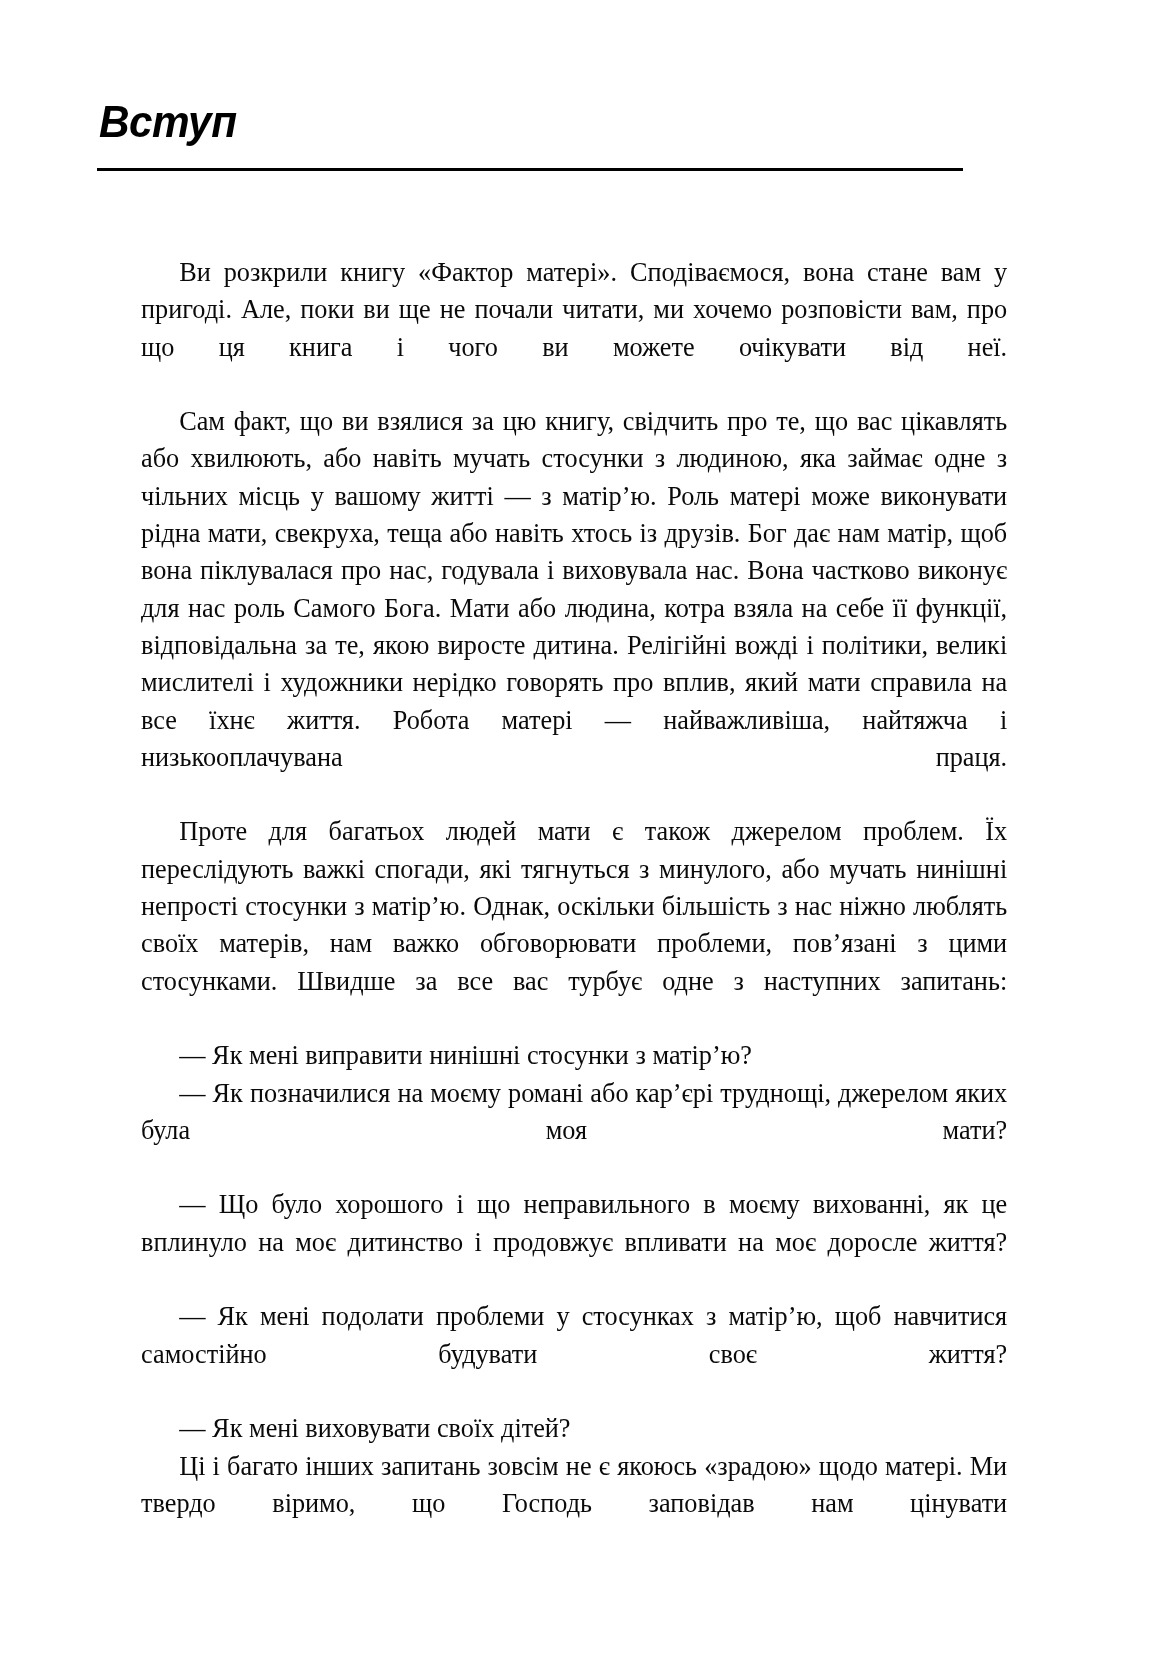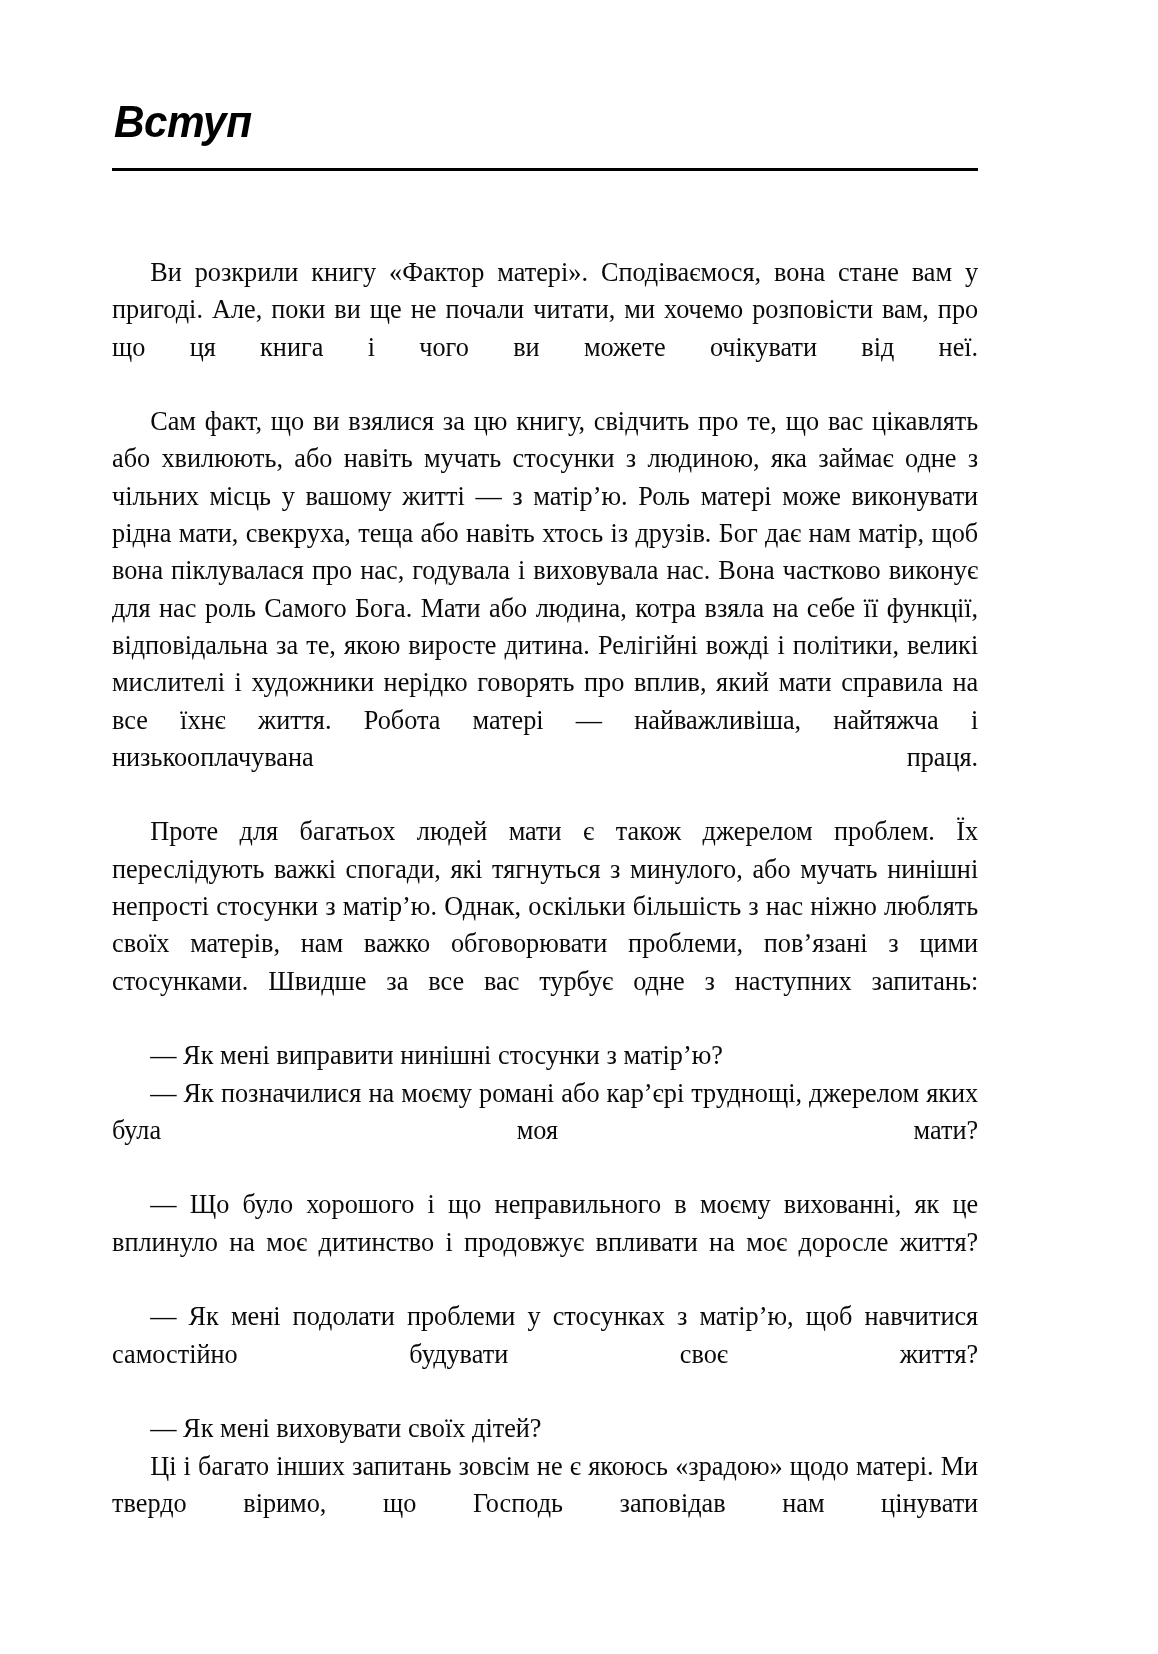--- a/index.html
+++ b/index.html
@@ -21,21 +21,21 @@
     position: absolute;
     left: 0;
     top: 0;
     width: 1158px;
     height: 1654px;
     background: #ffffff;
   }
 
   .content {
     position: absolute;
-    left: 112px;
+    left: 97px;
     top: 96px;
     width: 866px;
   }
 
   
   .chapter-title {
     font-family: "Liberation Sans", "DejaVu Sans", sans-serif;
     font-weight: bold;
     font-style: italic;
     font-size: 45px;
@@ -54,20 +54,21 @@
     height: 0;
     border: 0;
     border-top: 3px solid #000000;
     margin: 20px 0 0 0;
     padding: 0;
   }
 
   
   .body-text {
     margin-top: 82px;
+    margin-left: 44px;
   }
 
   .para {
     margin: 0;
     padding: 0;
     font-size: 27.5px;
     line-height: 37.3px;
     text-align: justify;
     text-justify: inter-word;
     word-spacing: 0.1px;

